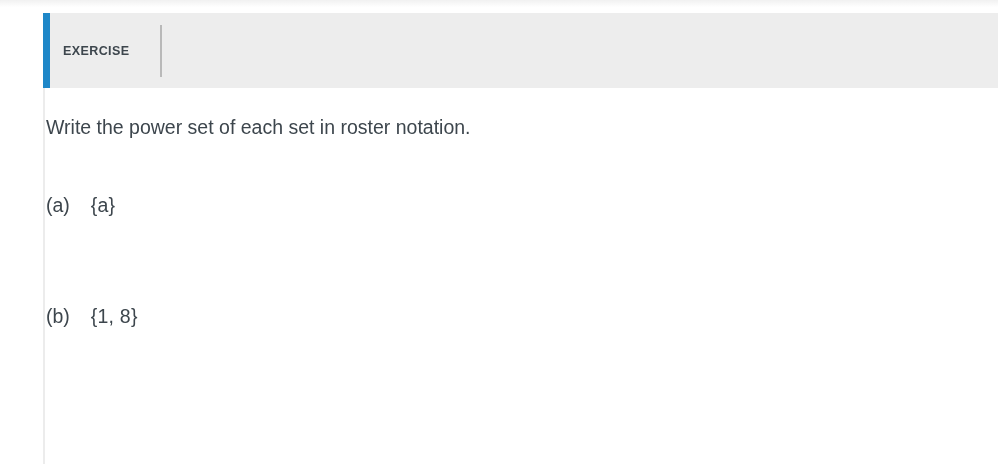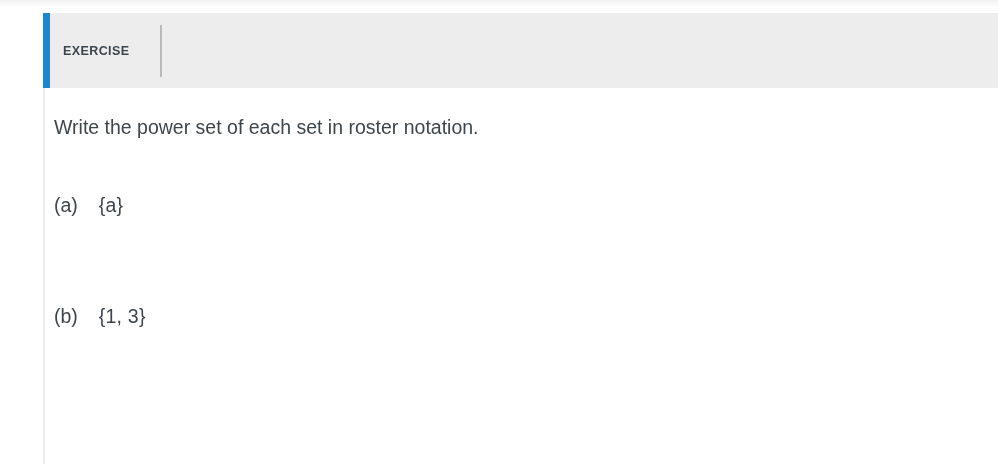--- a/index.html
+++ b/index.html
@@ -56,21 +56,21 @@
   .card-title {
     margin-left: 19px;
     font-size: 20px;
     color: #3d464d;
     white-space: nowrap;
   }
   .card-body {
     flex: 1;
     background: #ffffff;
     border-left: 2px solid #ececec;
-    padding: 26px 20px 0 9px;
+    padding: 26px 20px 0 1px;
   }
   .prompt {
     font-size: 19.5px;
     line-height: 27px;
   }
   .part {
     display: flex;
     align-items: baseline;
     font-size: 19.5px;
     line-height: 27px;
@@ -98,18 +98,18 @@
 
     <div class="prompt">Write the power set of each set in roster notation.</div>
 
     <div class="part part-a">
       <span class="part-label">(a)</span>
       <span class="part-expression">{a}</span>
     </div>
 
     <div class="part part-b">
       <span class="part-label">(b)</span>
-      <span class="part-expression">{1, 3}</span>
+      <span class="part-expression">{1, 8}</span>
     </div>
 
   </div>
 
 </div>
 
 </body></html>

